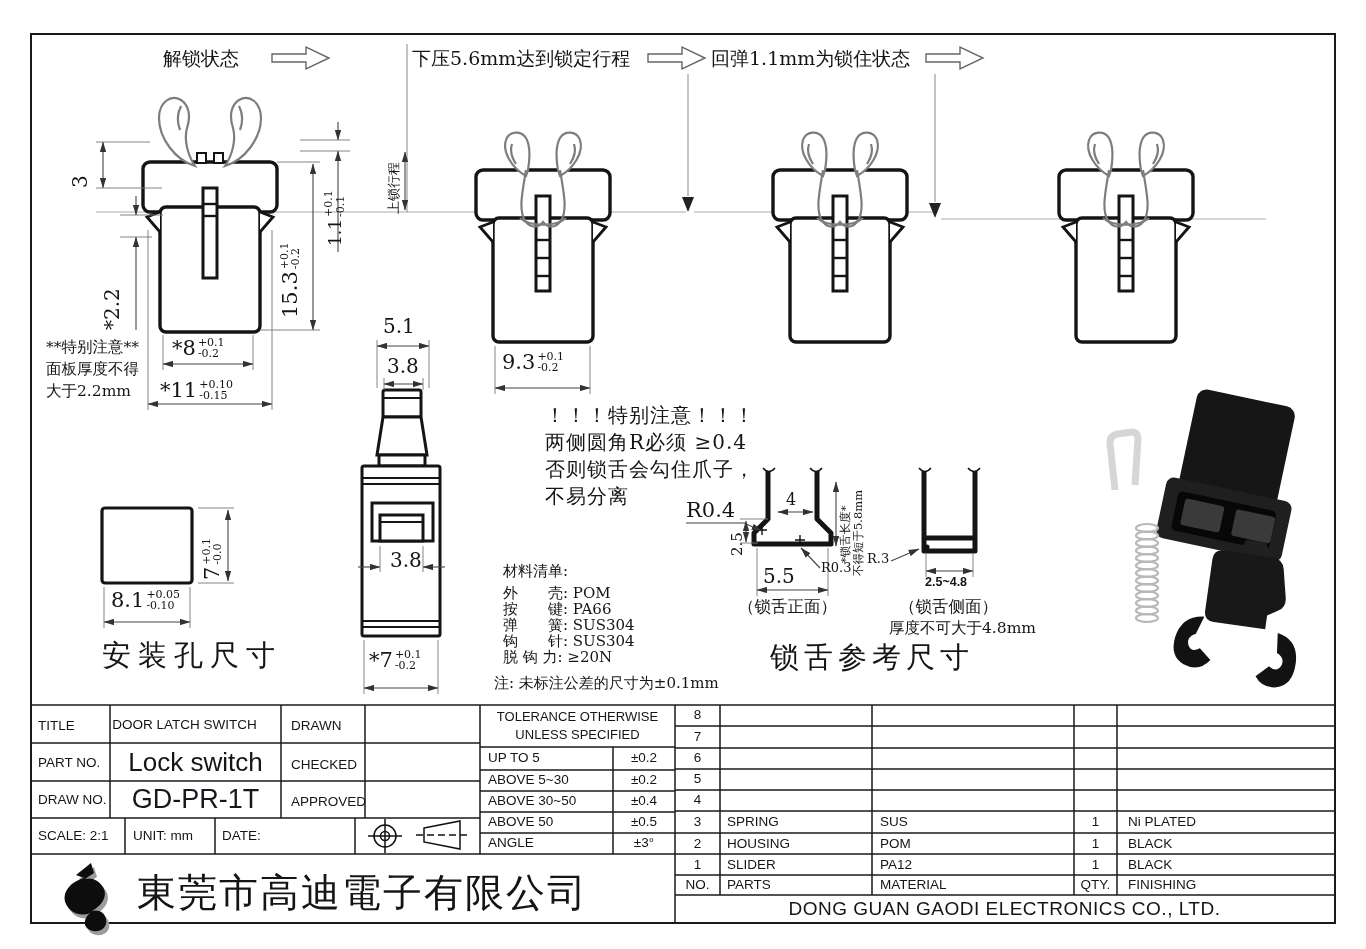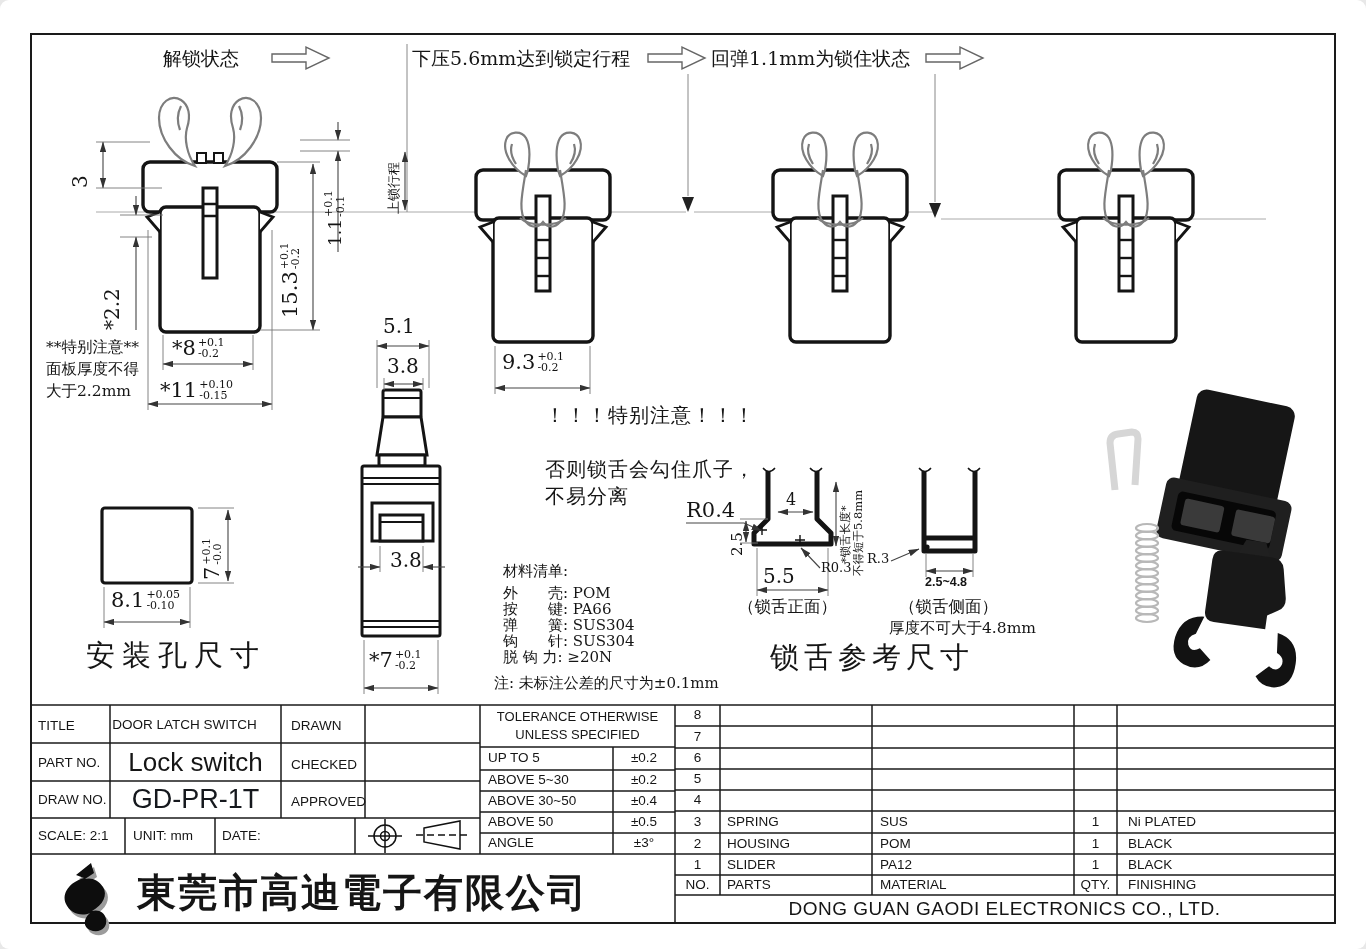--- a/index.html
+++ b/index.html
@@ -1,30 +1,30 @@
 <!DOCTYPE html>
 <html><head>
 <meta charset="utf-8">
 <style>
   html,body{margin:0;padding:0;background:#e8e8e8;}
   #sheet{position:relative;width:1366px;height:949px;background:#ffffff;overflow:hidden;
-         font-family:"Liberation Sans","DejaVu Sans",sans-serif;color:#111;border-radius:9px;}
+         font-family:"Liberation Sans","DejaVu Sans",sans-serif;color:#111;}
   #frame{position:absolute;left:30px;top:33px;width:1302px;height:887px;border:2px solid #1a1a1a;}
   svg.lw{position:absolute;left:0;top:0;z-index:1;}
   .lbl{position:absolute;z-index:3;white-space:nowrap;color:#151515;
        font-family:"DejaVu Serif","Liberation Serif",serif;}
   .sans{font-family:"Liberation Sans","DejaVu Sans",sans-serif;text-align:right;}
   .rot{transform:rotate(-90deg);transform-origin:0 0;}
   .dim{position:absolute;z-index:3;display:flex;align-items:center;white-space:nowrap;
        font-family:"DejaVu Serif","Liberation Serif",serif;font-size:21px;color:#141414;}
   .dim .tol{display:flex;flex-direction:column;justify-content:center;
             font-size:11px;line-height:11.5px;margin-left:2px;}
   .dim.small{font-size:17px;}
   .center{text-align:center;}
-  .cap{letter-spacing:7px;font-size:29px;}
+  .cap{letter-spacing:7px;font-size:29px;margin-left:16px;}
   .note{font-size:20px;letter-spacing:1px;}
   .mat{font-size:15px;}
   .tb{font-size:13.5px;}
 </style>
 </head>
 <body>
 
 <div id="sheet">
   <div id="frame"></div>
 
@@ -347,20 +347,21 @@
 
   <div class="lbl mat" style="left:503px;top:562px">材料清单:</div>
   <div class="lbl mat" style="left:503px;top:584px">外　　壳: POM</div>
   <div class="lbl mat" style="left:503px;top:600px">按　　键: PA66</div>
   <div class="lbl mat" style="left:503px;top:616px">弹　　簧: SUS304</div>
   <div class="lbl mat" style="left:503px;top:632px">钩　　针: SUS304</div>
   <div class="lbl mat" style="left:503px;top:648px">脱 钩 力: ≥20N</div>
   <div class="lbl" style="left:494px;top:674px;font-size:15px">注: 未标注公差的尺寸为±0.1mm</div>
 
   <div class="lbl note" style="left:545px;top:402px">！！！特别注意！！！</div>
+  <div class="lbl note" style="left:545px;top:429px">两侧圆角R必须 ≥0.4</div>
   <div class="lbl note" style="left:545px;top:456px">否则锁舌会勾住爪子，</div>
   <div class="lbl note" style="left:545px;top:483px">不易分离</div>
 
   <div class="lbl" style="left:686px;top:498px;font-size:21px">R0.4</div>
   <div class="lbl" style="left:786px;top:490px;font-size:16px">4</div>
   <div class="lbl rot" style="left:728px;top:556px;font-size:15px">2.5</div>
   <div class="lbl" style="left:763px;top:564px;font-size:20px">5.5</div>
   <div class="lbl" style="left:821px;top:560px;font-size:13px">R0.3</div>
   <div class="lbl rot" style="left:838px;top:563px;font-size:11.5px">*锁舌长度*</div>
   <div class="lbl rot" style="left:851px;top:576px;font-size:11.5px">不得短于5.8mm</div>
@@ -416,15 +417,15 @@
   <div class="lbl sans tb" style="left:727px;top:857px">SLIDER</div>
   <div class="lbl sans tb" style="left:880px;top:857px">PA12</div>
   <div class="lbl sans tb center" style="left:1074px;top:857px;width:43px">1</div>
   <div class="lbl sans tb" style="left:1128px;top:857px">BLACK</div>
   <div class="lbl sans tb center" style="left:675px;top:877px;width:45px">NO.</div>
   <div class="lbl sans tb" style="left:727px;top:877px">PARTS</div>
   <div class="lbl sans tb" style="left:880px;top:877px">MATERIAL</div>
   <div class="lbl sans tb center" style="left:1074px;top:877px;width:43px">QTY.</div>
   <div class="lbl sans tb" style="left:1128px;top:877px">FINISHING</div>
 
-  <div class="lbl sans" style="left:137px;top:866px;font-size:39px;font-weight:700;letter-spacing:2px">東莞市高迪電子有限公司</div>
+  <div class="lbl sans" style="left:137px;top:866px;font-size:39px;font-weight:400;letter-spacing:2px">東莞市高迪電子有限公司</div>
   <div class="lbl sans center" style="left:675px;top:898px;width:659px;font-size:19px;letter-spacing:0.5px">DONG GUAN GAODI ELECTRONICS CO., LTD.</div>
 </div>
 
 </body></html>

